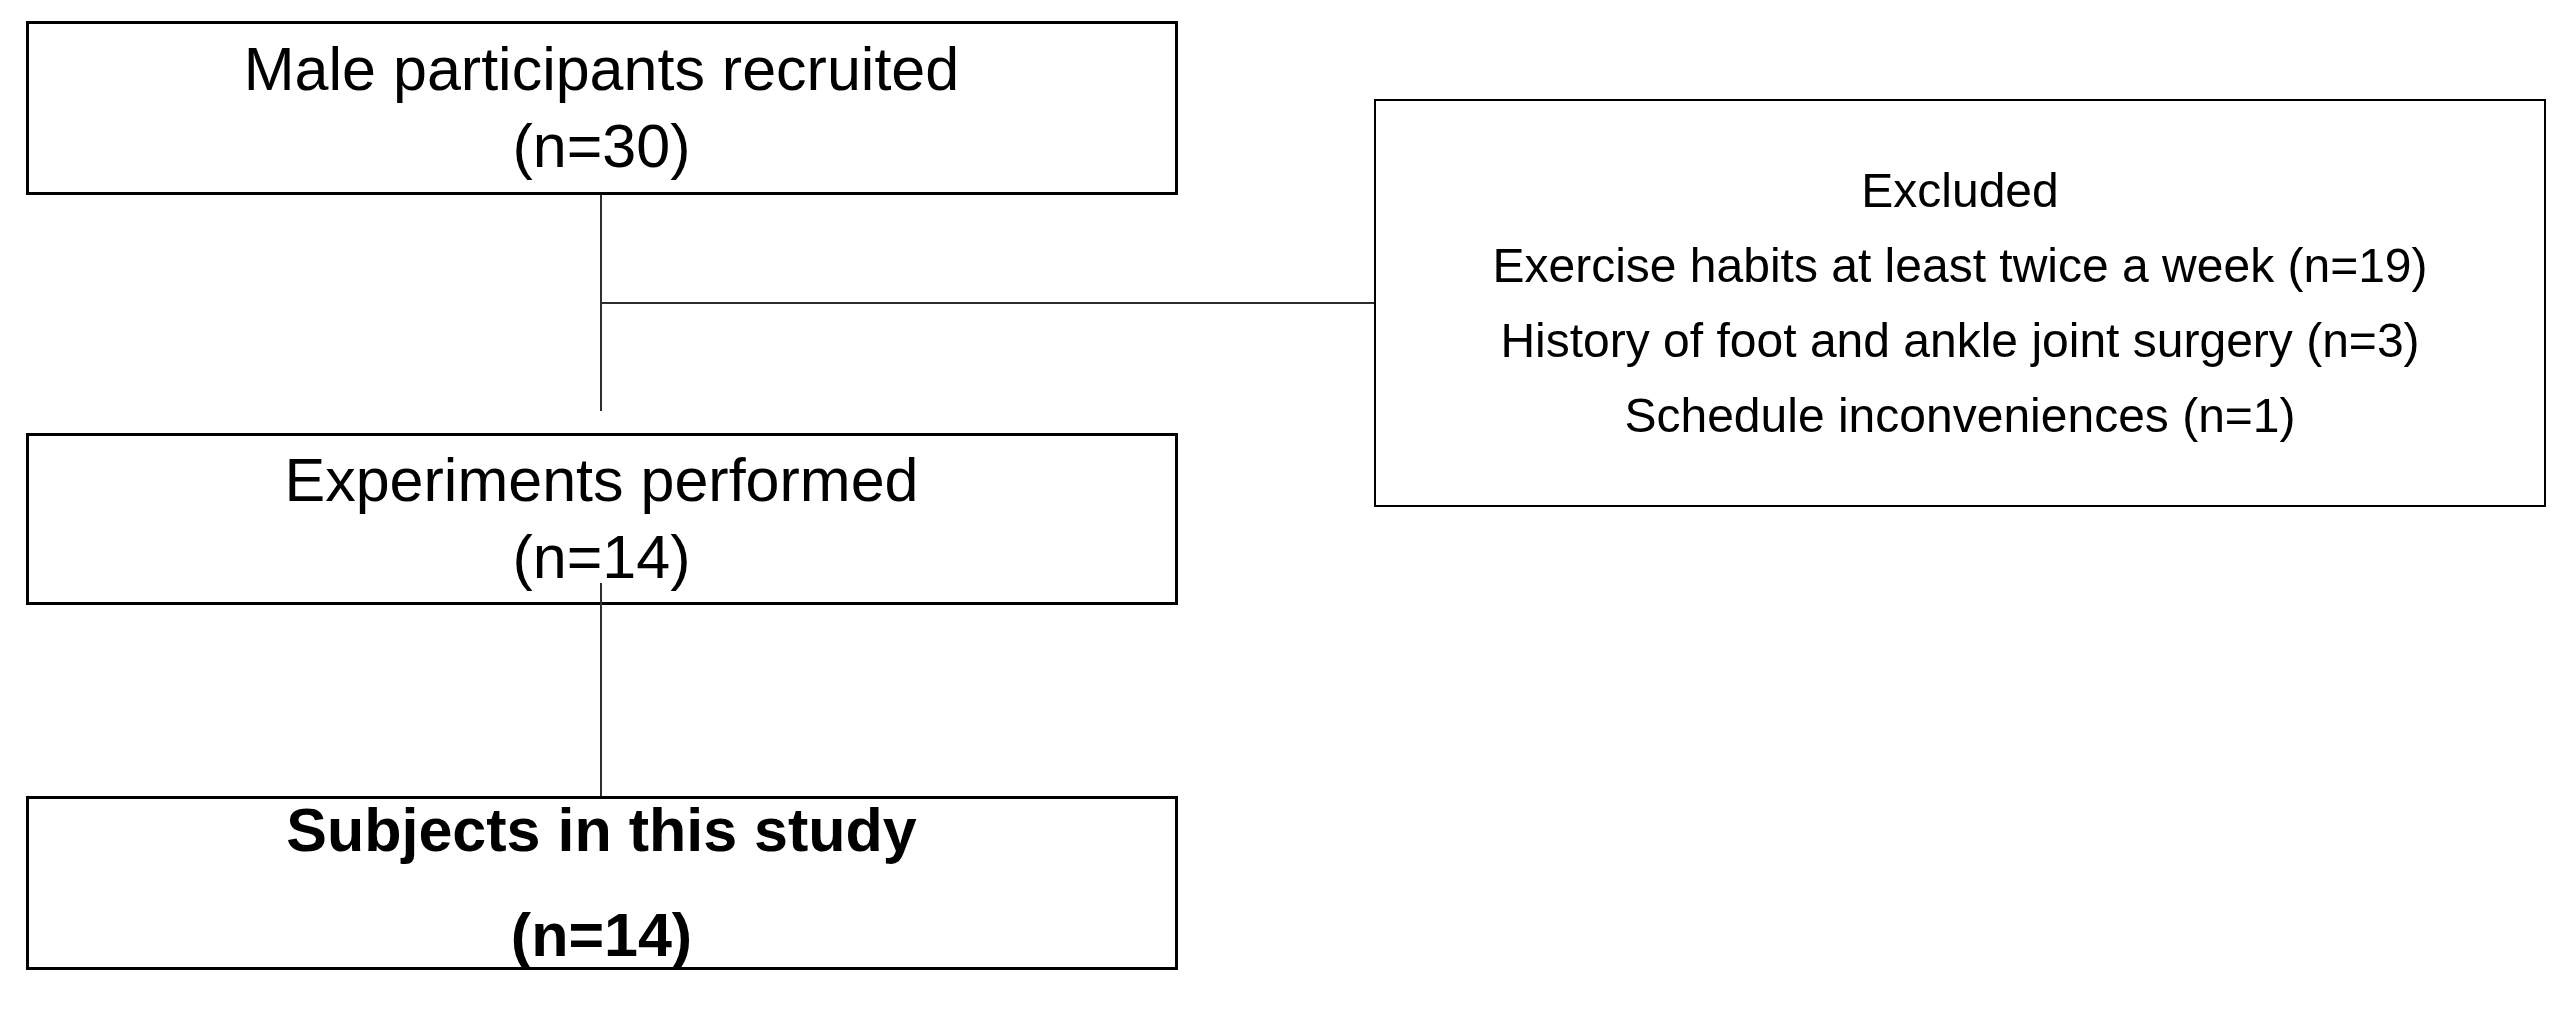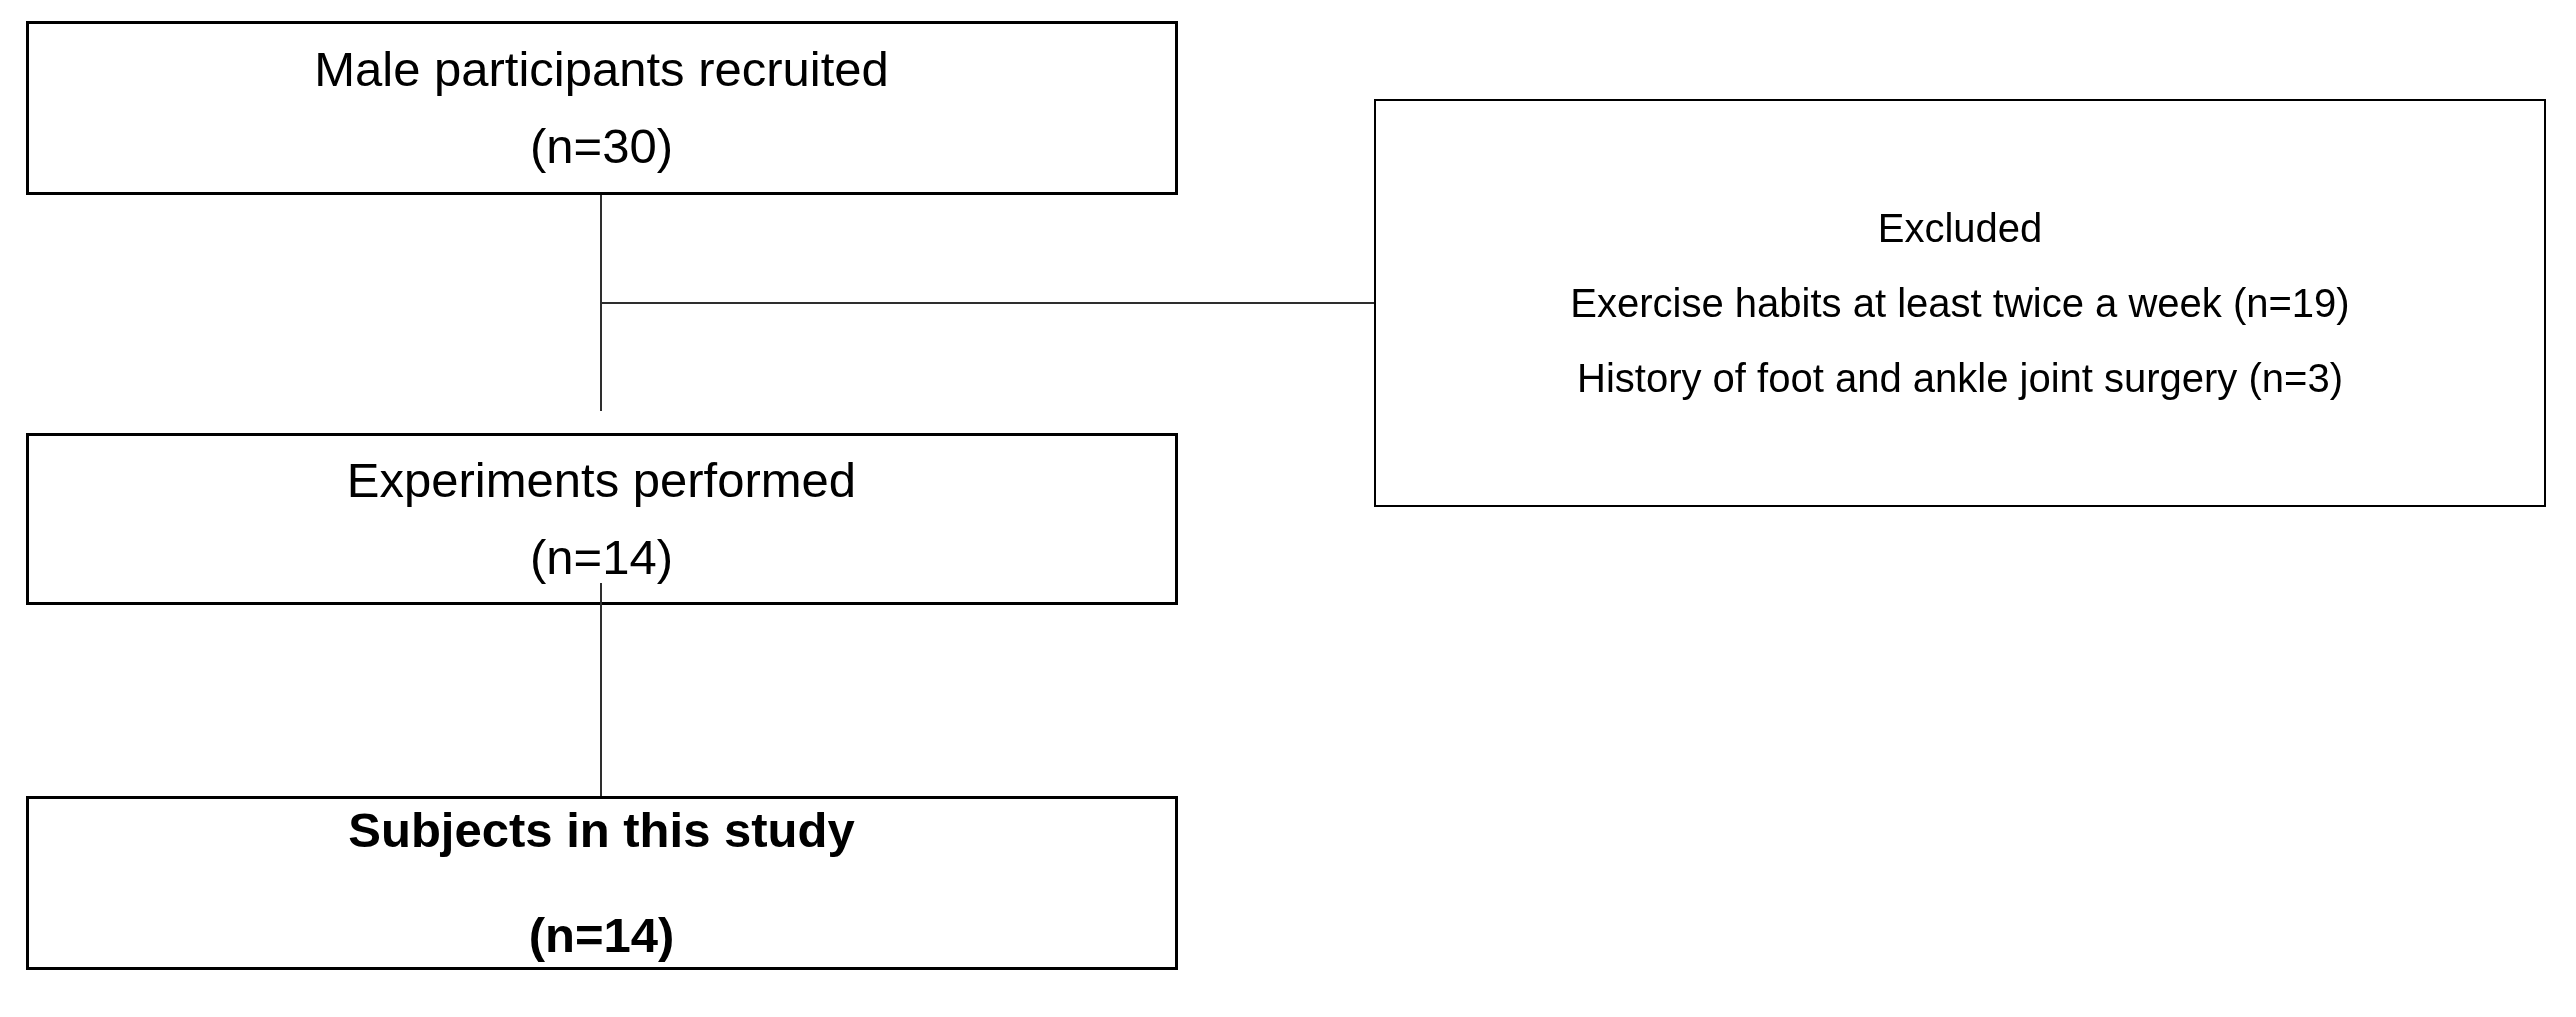--- a/index.html
+++ b/index.html
@@ -38,26 +38,26 @@
 
   .node--excluded {
     border: 2.3px solid var(--border, #000000);
     left: 1374px;
     top: 99px;
     width: 1172px;
     height: 408px;
   }
 
   .node__line {
-    font-size: 49px;
+    font-size: 61px;
     line-height: 77px;
     white-space: nowrap;
   }
   .node--excluded .node__line {
-    font-size: 40px;
+    font-size: 48px;
     line-height: 75px;
   }
 
   .connector {
     position: absolute;
     background: #2e2e2e;
   }
   .connector--v1 { left: 600px; top: 195px; width: 2.3px;    height: 216px; }
   .connector--h1 { left: 602px; top: 302px; width: 772px; height: 2.3px;  }
   .connector--v2 { left: 600px; top: 583px; width: 2.3px;    height: 213px; }
@@ -67,20 +67,21 @@
 
 <div class="node node--main node--recruited">
   <div class="node__line">Male participants recruited</div>
   <div class="node__line">(n=30)</div>
 </div>
 
 <div class="node node--excluded">
   <div class="node__line">Excluded</div>
   <div class="node__line">Exercise habits at least twice a week (n=19)</div>
   <div class="node__line">History of foot and ankle joint surgery (n=3)</div>
+  <div class="node__line">Schedule inconveniences (n=1)</div>
 </div>
 
 <div class="node node--main node--experiments">
   <div class="node__line">Experiments performed</div>
   <div class="node__line">(n=14)</div>
 </div>
 
 <div class="node node--main node--subjects">
   <div class="node__line">Subjects in this study</div>
   <div class="node__line">(n=14)</div>

